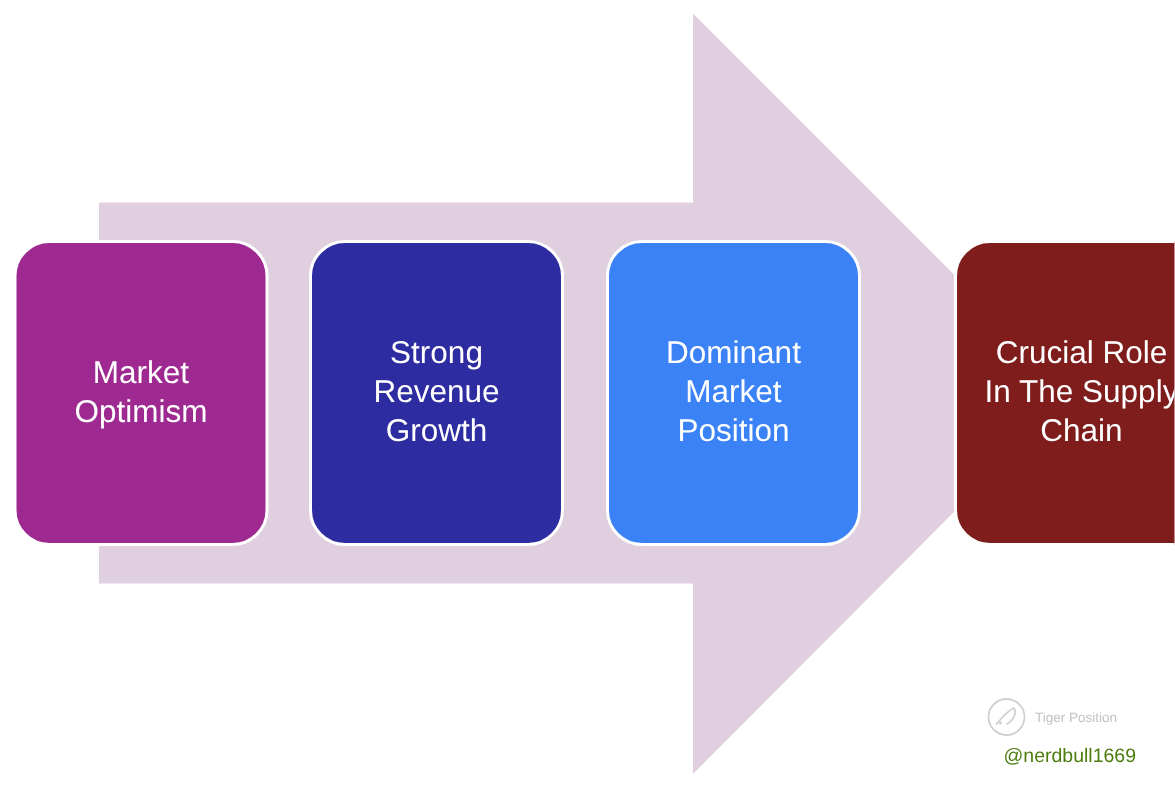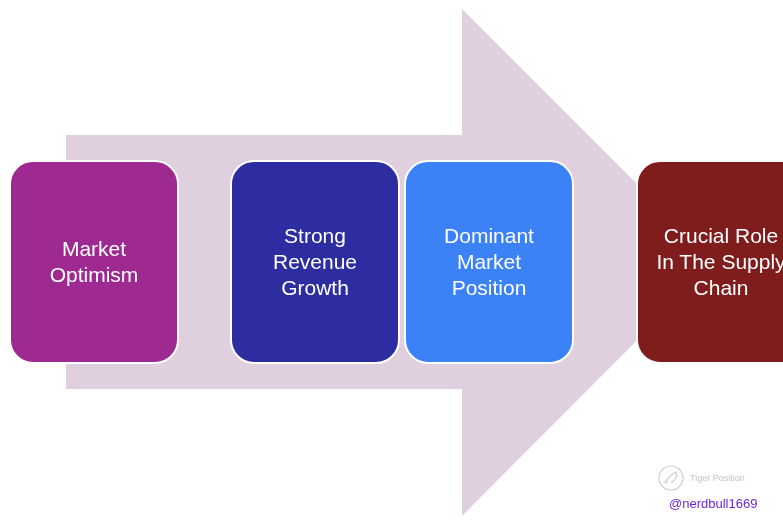--- a/index.html
+++ b/index.html
@@ -5,27 +5,27 @@
     html, body { margin: 0; padding: 0; }
     body { width: 783px; height: 523px; background: #ffffff; position: relative; overflow: hidden;
            font-family: "Liberation Sans", "DejaVu Sans", sans-serif; }
     #arrow { position: absolute; left: 0; top: 0; }
     .step { position: absolute; top: 160px; width: 170px; height: 204px; border-radius: 24px;
             border: 2px solid #ffffff; box-sizing: border-box; display: flex; align-items: center;
             justify-content: center; text-align: center; color: #ffffff; font-size: 21px; line-height: 26px;
             padding: 0 8px; }
     .step span { display: block; white-space: pre-line; }
     #step-1 { left: 9px; }
-    #step-2 { left: 206px; margin-left: 24px; }
+    #step-2 { left: 206px; }
     #step-3 { left: 404px; }
     #step-4 { left: 603px; }
     .watermark { position: absolute; left: 656px; top: 463px; width: 120px; height: 56px; color: #c4c4c4; }
     .wm-logo { position: absolute; left: 0; top: 0; width: 30px; height: 30px; }
     .wm-brand { position: absolute; left: 34px; top: 10px; font-size: 9px; color: #c2c2c2; }
-    .wm-user { position: absolute; left: 13px; top: 33px; font-size: 13px; color: #6d28d9; }
+    .wm-user { position: absolute; left: 13px; top: 33px; font-size: 13px; color: #4d7c0f; }
   </style>
 </head>
 <body>
 
 <svg id="arrow" width="783" height="523">
   <polygon points="66,135 462,135 462,9 715,262 462,516 462,389 66,389" fill="#DFCFDF"></polygon>
 </svg>
 
 <div class="step" id="step-1" style="background: rgb(158, 42, 145);">
   <span>Market

